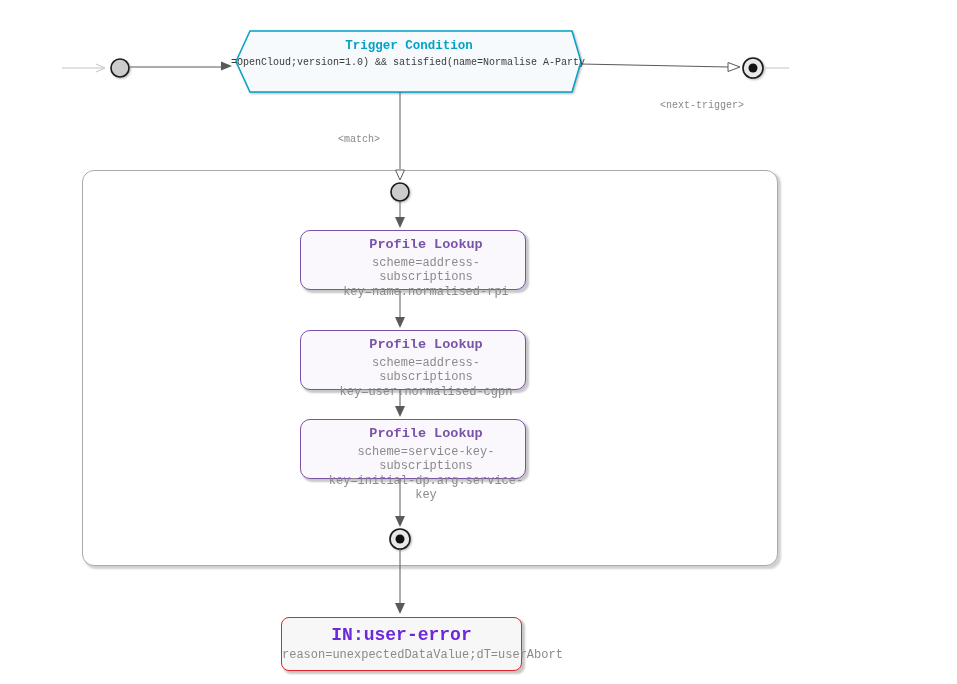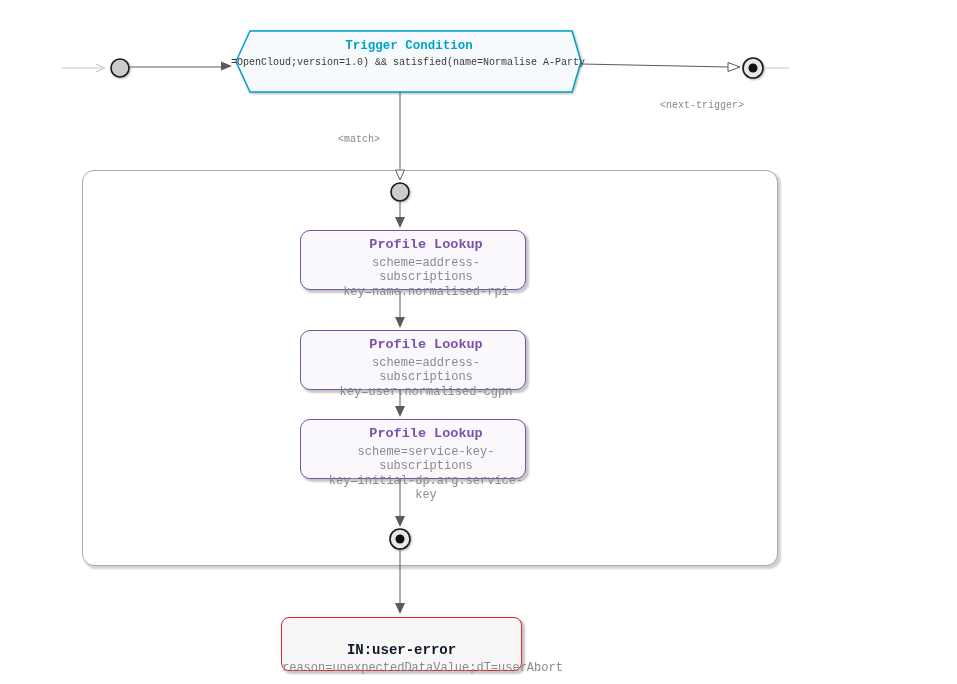--- a/index.html
+++ b/index.html
@@ -25,21 +25,21 @@
   }
   .lookup .title{color:#7a52a8;font-weight:bold;font-size:13.5px;margin-top:6px;}
   .params{color:#8a8a8a;font-size:12px;line-height:1.2;margin-top:4px;}
   #lookup-1{top:230px;}
   #lookup-2{top:330px;}
   #lookup-3{top:419px;}
   .error-node{
     left:281px;top:617px;width:239px;height:52px;background:#f7f7f7;
     border:1.5px solid #e02430;border-radius:8px;
   }
-  .error-node .title{color:#0f172a;font-weight:bold;font-size:14px;margin-top:24px;}
+  .error-node .title{color:#6d28d9;font-weight:bold;font-size:18px;margin-top:7px;}
   .error-node .params{margin-top:3px;}
   
   .hex-title{
     position:absolute;left:236px;top:39px;width:346px;text-align:center;
     color:#00a3c6;font-weight:bold;font-size:12.5px;z-index:3;
   }
   .hex-cond{
     position:absolute;left:231px;top:57px;width:356px;text-align:center;
     color:#3a3a3a;font-size:10px;white-space:nowrap;overflow:hidden;z-index:3;
   }

